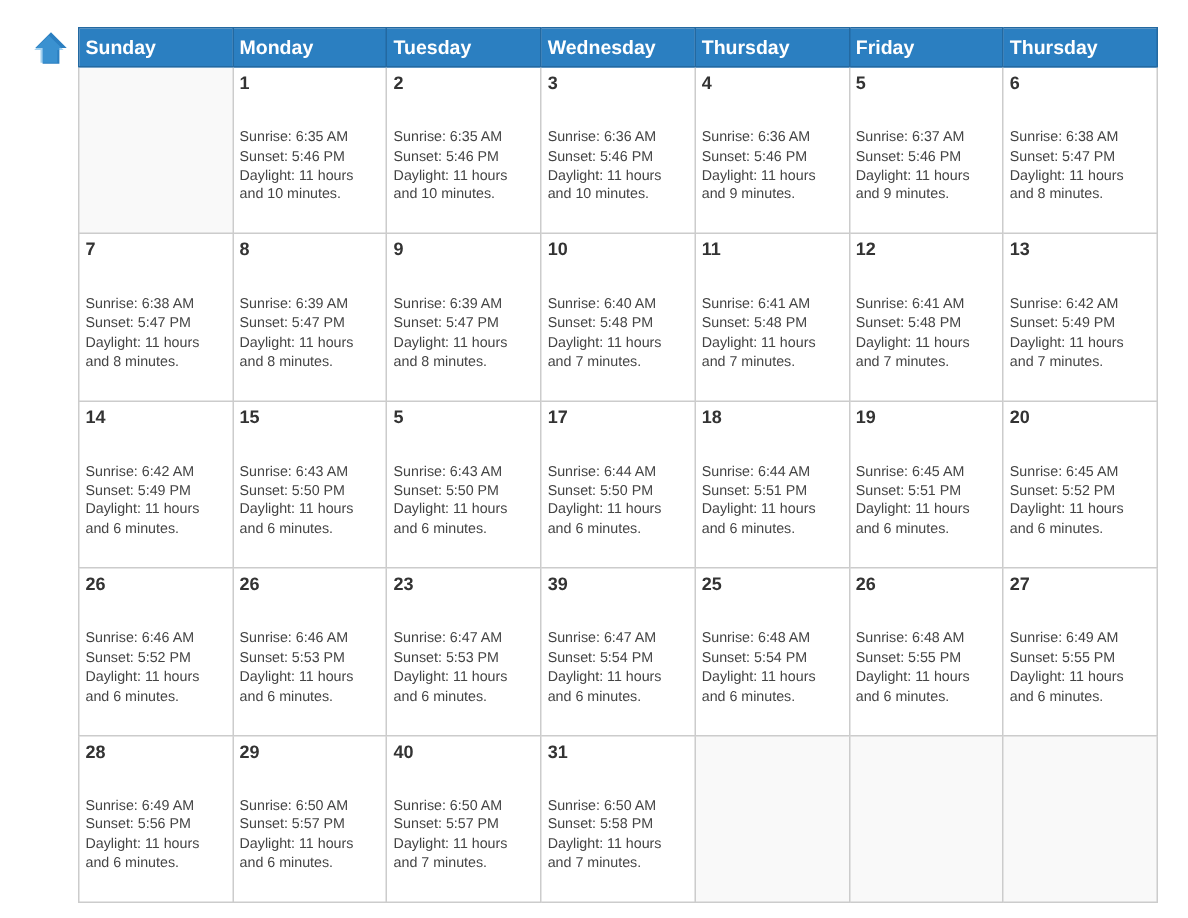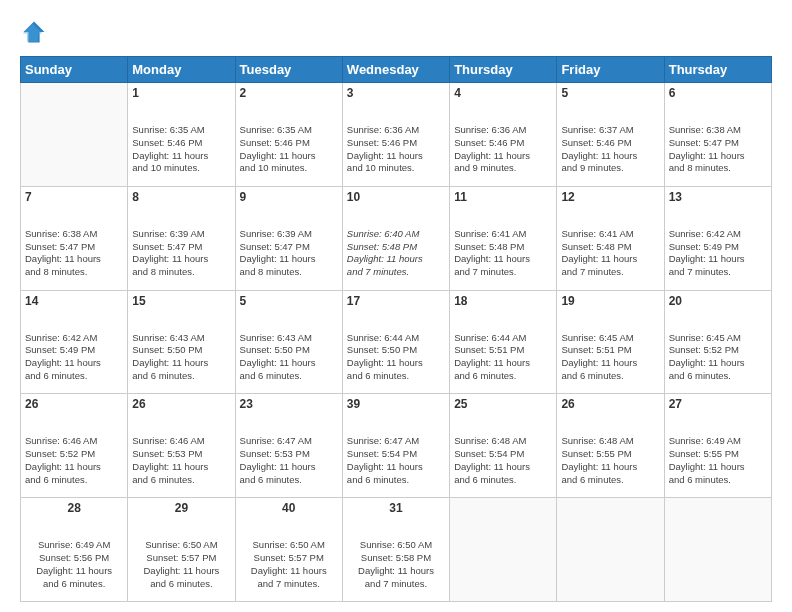--- a/index.html
+++ b/index.html
@@ -8,21 +8,21 @@
       background: #fff;
       width: 792px;
       height: 612px;
       overflow: hidden;
     }
     .page {
       width: 792px;
       height: 612px;
       padding: 18px 20px 10px 20px;
       display: flex;
-      flex-direction: column;
+      flex-direction: row;
     }
     .header {
       display: flex;
       justify-content: space-between;
       align-items: flex-start;
       margin-bottom: 10px;
     }
     .logo {
       display: flex;
       align-items: center;
@@ -89,21 +89,20 @@
       font-size: 9.5px;
       line-height: 1.35;
       color: #444;
       margin-top: 24px;
     }
     .empty-cell {
       background: #f9f9f9;
     }
     tr:last-child td {
       height: 70px;
-      text-align: center;
     }
   </style>
 </head>
 <body>
 
 <div class="page">
   <div class="header">
     <div class="logo">
       <svg class="logo-icon" viewBox="0 0 40 40">
         <polygon points="20,5 35,20 28,20 28,35 12,35 12,20 5,20" fill="#2b7fc1"></polygon>
@@ -196,21 +195,21 @@
           </td>
           <td>
             <span class="day-num">9</span>
             <div class="cell-info" style="white-space: pre-line;">Sunrise: 6:39 AM
 Sunset: 5:47 PM
 Daylight: 11 hours
 and 8 minutes.</div>
           </td>
           <td>
             <span class="day-num">10</span>
-            <div class="cell-info" style="white-space: pre-line; font-style: italic;">Sunrise: 6:40 AM
+            <div class="cell-info" style="white-space: pre-line;">Sunrise: 6:40 AM
 Sunset: 5:48 PM
 Daylight: 11 hours
 and 7 minutes.</div>
           </td>
           <td>
             <span class="day-num">11</span>
             <div class="cell-info" style="white-space: pre-line;">Sunrise: 6:41 AM
 Sunset: 5:48 PM
 Daylight: 11 hours
 and 7 minutes.</div>

